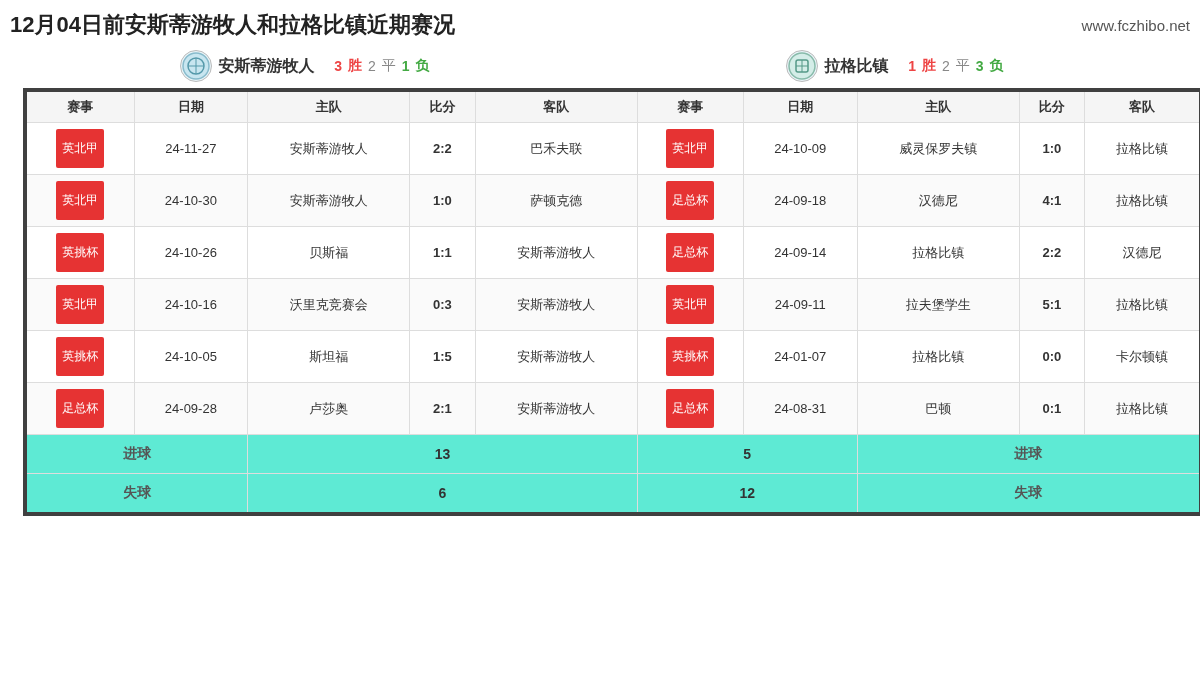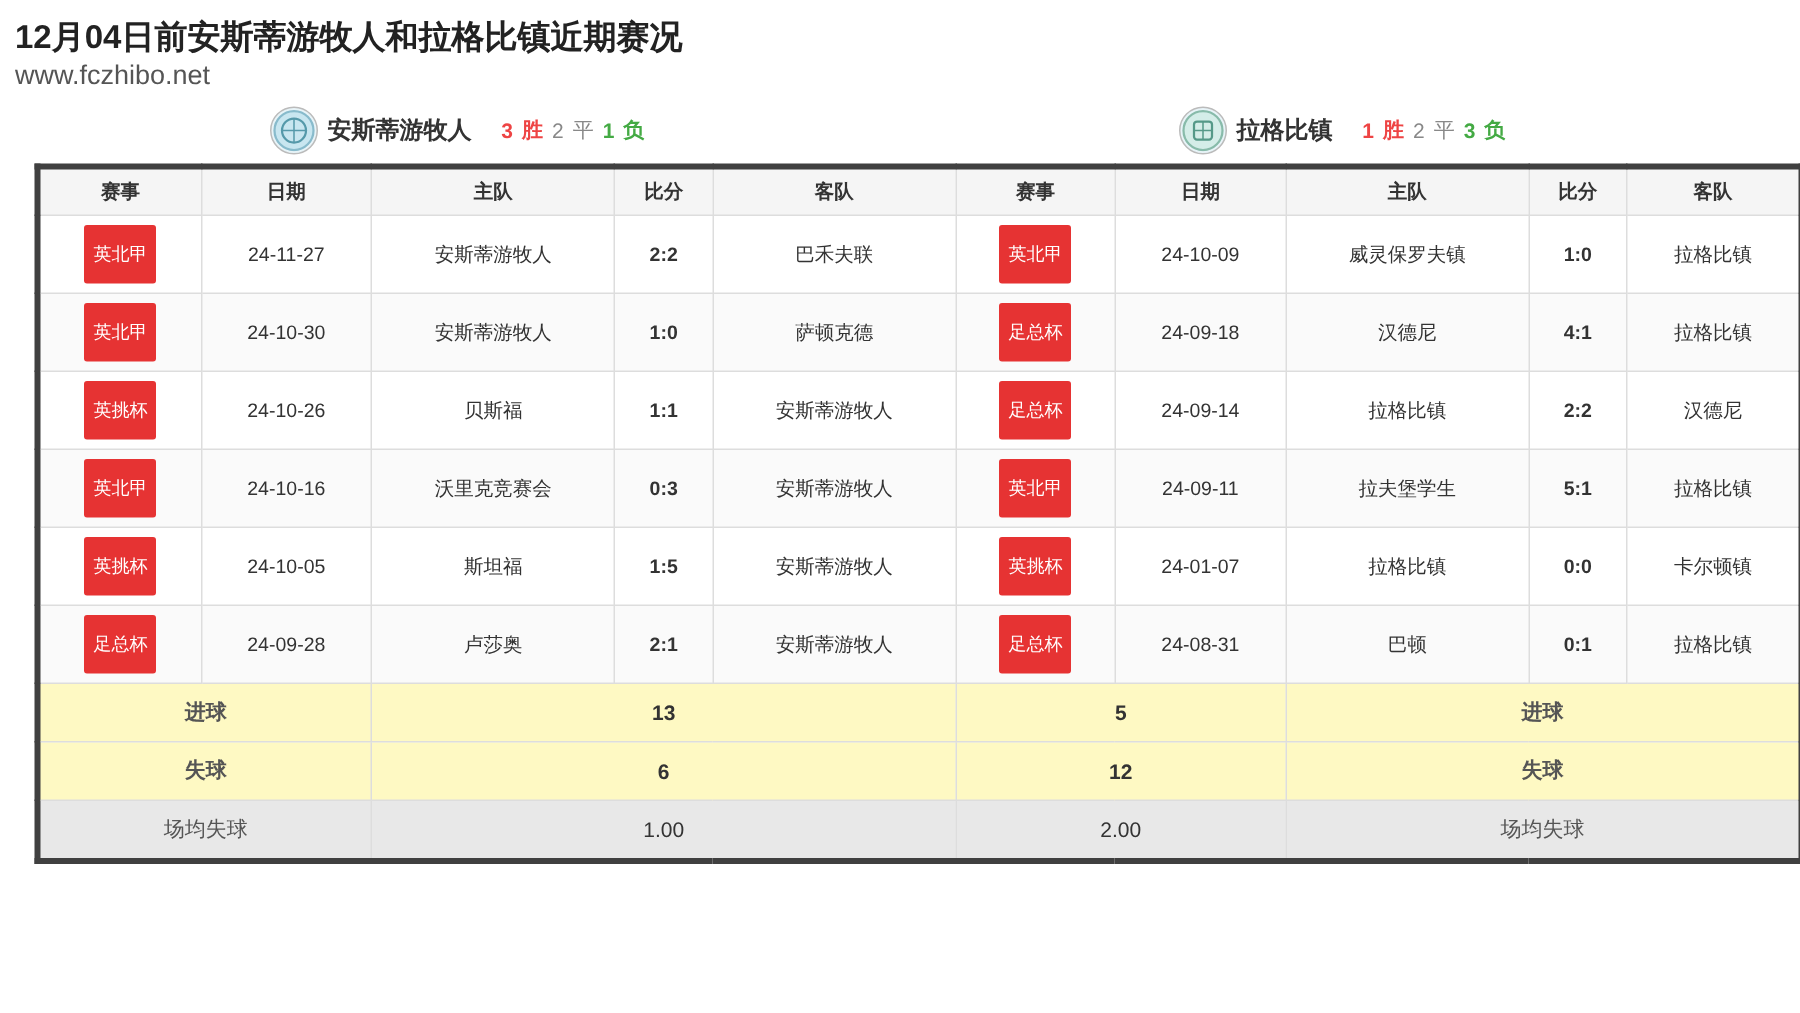--- a/index.html
+++ b/index.html
@@ -11,31 +11,30 @@
       width: 1200px;
       min-height: 675px;
     }
     .page-wrapper {
       width: 1200px;
       padding: 10px 10px 10px 10px;
     }
     .header-row {
       display: flex;
       justify-content: space-between;
-      align-items: flex-start;
+      align-items: center;
       margin-bottom: 10px;
-      flex-direction: column;
     }
     .header-title {
       font-size: 22px;
       font-weight: bold;
       color: #222;
     }
     .header-url {
-      font-size: 18px;
+      font-size: 15px;
       color: #555;
     }
     .teams-header {
       display: flex;
       width: 100%;
       margin-bottom: 6px;
     }
     .team-header-left {
       width: 50%;
       display: flex;
@@ -97,21 +96,21 @@
     .event-badge {
       display: inline-block;
       background: #e63333;
       color: #fff;
       padding: 11px 6px;
       border-radius: 2px;
       font-size: 12px;
       white-space: nowrap;
     }
     .stats-row td {
-      background: #fef9c3;
+      background: #5eead4;
       font-weight: bold;
       font-size: 14px;
       padding: 10px 4px;
     }
     .stats-row-alt td {
       background: #e8e8e8;
       font-size: 14px;
       padding: 10px 4px;
     }
     .score-cell {
@@ -256,21 +255,15 @@
       <td colspan="3">13</td>
       <td colspan="2">5</td>
       <td colspan="3" class="stat-label">进球</td>
     </tr>
     <tr class="stats-row">
       <td colspan="2" class="stat-label">失球</td>
       <td colspan="3">6</td>
       <td colspan="2">12</td>
       <td colspan="3" class="stat-label">失球</td>
     </tr>
-    <tr class="stats-row-alt">
-      <td colspan="2" class="stat-label">场均失球</td>
-      <td colspan="3">1.00</td>
-      <td colspan="2">2.00</td>
-      <td colspan="3" class="stat-label">场均失球</td>
-    </tr>
   </tbody>
     </table>
 </div>
 
 </body></html>

